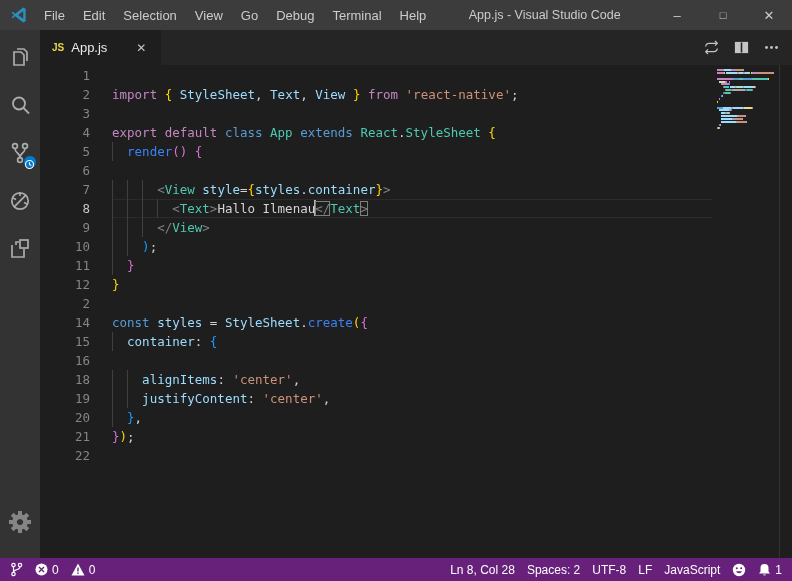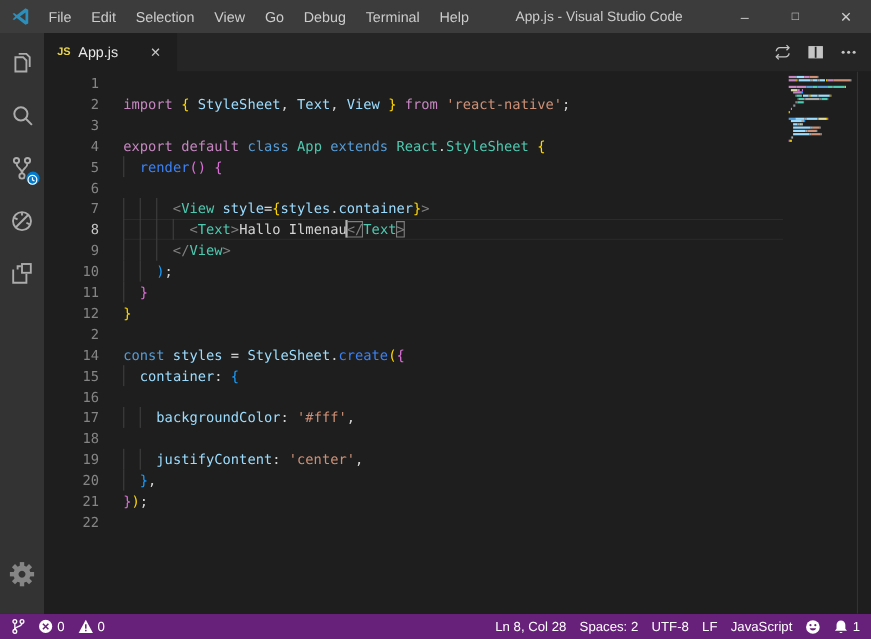--- a/index.html
+++ b/index.html
@@ -194,22 +194,21 @@
             <div class="cl"><span class="ln">7</span><span class="ct"><span class="guide" style="left: 0ch;"></span><span class="guide" style="left: 2ch;"></span><span class="guide" style="left: 4ch;"></span><span class="tk-pun">      </span><span class="tk-ang">&lt;</span><span class="tk-ty">View</span><span class="tk-pun"> </span><span class="tk-var">style</span><span class="tk-pun">=</span><span class="tk-b1">{</span><span class="tk-var">styles</span><span class="tk-pun">.</span><span class="tk-var">container</span><span class="tk-b1">}</span><span class="tk-ang">&gt;</span></span></div>
             <div class="cl cur"><span class="ln">8</span><span class="ct"><span class="guide" style="left: 0ch;"></span><span class="guide" style="left: 2ch;"></span><span class="guide" style="left: 4ch;"></span><span class="guide" style="left: 6ch;"></span><span class="tk-pun">        </span><span class="tk-ang">&lt;</span><span class="tk-ty">Text</span><span class="tk-ang">&gt;</span><span class="tk-pun">Hallo Ilmenau</span><span class="caret"></span><span class="tk-angb">&lt;/</span><span class="tk-ty">Text</span><span class="tk-angb">&gt;</span></span></div>
             <div class="cl"><span class="ln">9</span><span class="ct"><span class="guide" style="left: 0ch;"></span><span class="guide" style="left: 2ch;"></span><span class="guide" style="left: 4ch;"></span><span class="tk-pun">      </span><span class="tk-ang">&lt;/</span><span class="tk-ty">View</span><span class="tk-ang">&gt;</span></span></div>
             <div class="cl"><span class="ln">10</span><span class="ct"><span class="guide" style="left: 0ch;"></span><span class="guide" style="left: 2ch;"></span><span class="tk-pun">    </span><span class="tk-b3">)</span><span class="tk-pun">;</span></span></div>
             <div class="cl"><span class="ln">11</span><span class="ct"><span class="guide" style="left: 0ch;"></span><span class="tk-pun">  </span><span class="tk-b2">}</span></span></div>
             <div class="cl"><span class="ln">12</span><span class="ct"><span class="tk-b1">}</span></span></div>
             <div class="cl"><span class="ln">2</span><span class="ct"></span></div>
             <div class="cl"><span class="ln">14</span><span class="ct"><span class="tk-st">const </span><span class="tk-var">styles </span><span class="tk-pun">= </span><span class="tk-var">StyleSheet</span><span class="tk-pun">.</span><span class="tk-fn">create</span><span class="tk-b1">(</span><span class="tk-b2">{</span></span></div>
             <div class="cl"><span class="ln">15</span><span class="ct"><span class="guide" style="left: 0ch;"></span><span class="tk-pun">  </span><span class="tk-var">container</span><span class="tk-pun">: </span><span class="tk-b3">{</span></span></div>
             <div class="cl"><span class="ln">16</span></div>
-            <div class="cl"><span class="ln">17</span><span class="ct"><span class="guide" style="left: 0ch;"></span><span class="guide" style="left: 2ch;"></span><span class="tk-pun">    </span><span class="tk-var">backgroundColor</span><span class="tk-pun">: </span><span class="tk-str">'#fff'</span><span class="tk-pun">,</span></span></div>
-            <div class="cl"><span class="ln">18</span></div>
+            <div class="cl"><span class="ln">18</span><span class="ct"><span class="guide" style="left: 0ch;"></span><span class="guide" style="left: 2ch;"></span><span class="tk-pun">    </span><span class="tk-var">alignItems</span><span class="tk-pun">: </span><span class="tk-str">'center'</span><span class="tk-pun">,</span></span></div>
             <div class="cl"><span class="ln">19</span><span class="ct"><span class="guide" style="left: 0ch;"></span><span class="guide" style="left: 2ch;"></span><span class="tk-pun">    </span><span class="tk-var">justifyContent</span><span class="tk-pun">: </span><span class="tk-str">'center'</span><span class="tk-pun">,</span></span></div>
             <div class="cl"><span class="ln">20</span><span class="ct"><span class="guide" style="left: 0ch;"></span><span class="tk-pun">  </span><span class="tk-b3">}</span><span class="tk-pun">,</span></span></div>
             <div class="cl"><span class="ln">21</span><span class="ct"><span class="tk-b2">}</span><span class="tk-b1">)</span><span class="tk-pun">;</span></span></div>
             <div class="cl"><span class="ln">22</span><span class="ct"></span></div>
           </div>
         <div class="minimap" id="minimap">
             <div class="mm-row"><span class="mm-tk" style="width: 7.35px; background: rgb(197, 134, 192);"></span><span class="mm-tk" style="width: 6.3px; background: rgb(156, 220, 254);"></span><span class="mm-tk" style="width: 5.25px; background: rgb(197, 134, 192);"></span><span class="mm-tk" style="width: 7.35px; background: rgb(206, 145, 120);"></span><span class="mm-tk" style="width: 1.05px; background: rgb(169, 169, 169);"></span></div>
             <div class="mm-row"><span class="mm-tk" style="width: 7.35px; background: rgb(197, 134, 192);"></span><span class="mm-tk" style="width: 1.05px; background: rgb(255, 215, 0);"></span><span class="mm-tk" style="width: 1.05px;"></span><span class="mm-tk" style="width: 10.5px; background: rgb(156, 220, 254);"></span><span class="mm-tk" style="width: 2.1px; background: rgb(169, 169, 169);"></span><span class="mm-tk" style="width: 4.2px; background: rgb(156, 220, 254);"></span><span class="mm-tk" style="width: 2.1px; background: rgb(169, 169, 169);"></span><span class="mm-tk" style="width: 4.2px; background: rgb(156, 220, 254);"></span><span class="mm-tk" style="width: 1.05px;"></span><span class="mm-tk" style="width: 1.05px; background: rgb(255, 215, 0);"></span><span class="mm-tk" style="width: 6.3px; background: rgb(197, 134, 192);"></span><span class="mm-tk" style="width: 14.7px; background: rgb(206, 145, 120);"></span><span class="mm-tk" style="width: 1.05px; background: rgb(169, 169, 169);"></span></div>
             <div class="mm-row"></div>
             <div class="mm-row"><span class="mm-tk" style="width: 7.35px; background: rgb(197, 134, 192);"></span><span class="mm-tk" style="width: 8.4px; background: rgb(197, 134, 192);"></span><span class="mm-tk" style="width: 6.3px; background: rgb(86, 156, 214);"></span><span class="mm-tk" style="width: 4.2px; background: rgb(78, 201, 176);"></span><span class="mm-tk" style="width: 8.4px; background: rgb(86, 156, 214);"></span><span class="mm-tk" style="width: 5.25px; background: rgb(78, 201, 176);"></span><span class="mm-tk" style="width: 1.05px; background: rgb(169, 169, 169);"></span><span class="mm-tk" style="width: 10.5px; background: rgb(78, 201, 176);"></span><span class="mm-tk" style="width: 1.05px; background: rgb(255, 215, 0);"></span></div>

